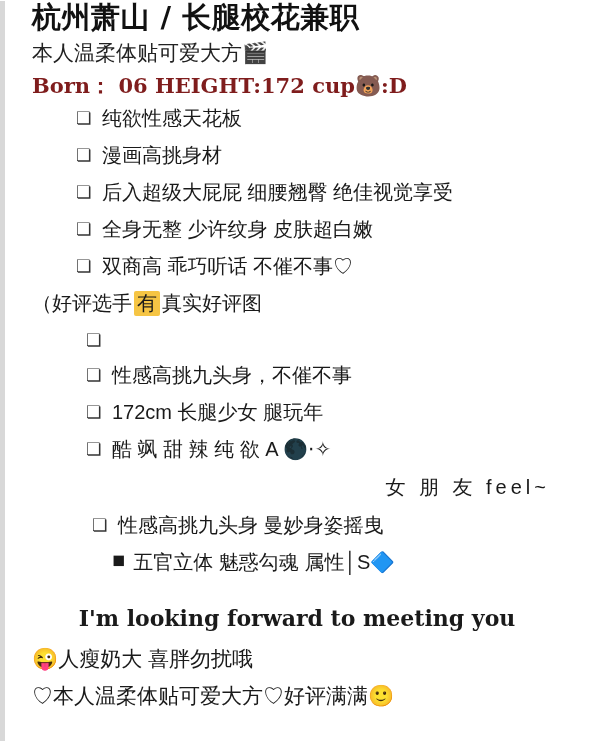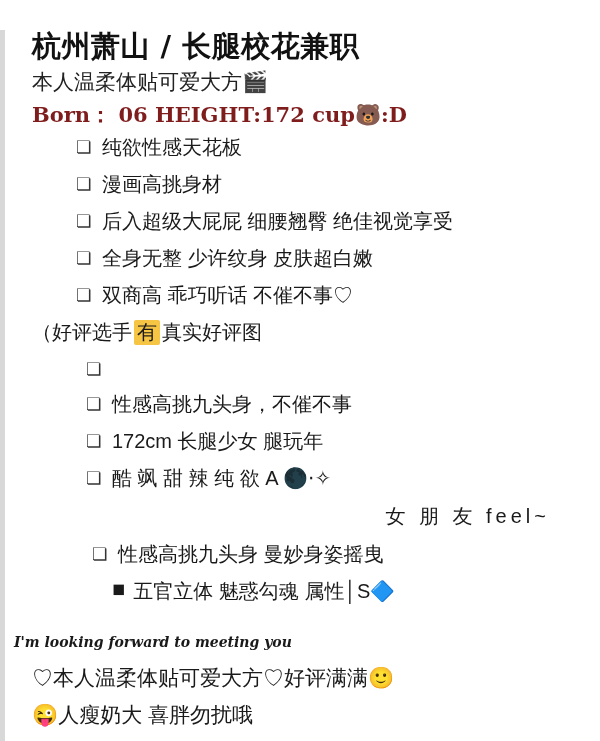--- a/index.html
+++ b/index.html
@@ -30,21 +30,21 @@
     height: 741px;
     background: #d8d8d8;
   }
 
   .title {
     font-family: "DejaVu Sans", sans-serif;
     font-weight: bold;
     font-size: 29px;
     letter-spacing: 0.5px;
     line-height: 1.15;
-    margin: 30px 0 6px 18px;
+    margin: 1px 0 6px 18px;
     color: #111;
     white-space: nowrap;
   }
 
   .subline {
     font-size: 21px;
     line-height: 1.2;
     margin: 6px 0 4px 18px;
     color: #222;
     white-space: nowrap;
@@ -106,24 +106,23 @@
   .center-line {
     text-align: right;
     font-size: 20px;
     letter-spacing: 4px;
     margin: 0 0 12px 0;
     padding-right: 40px;
   }
 
   .quote {
     font-family: "DejaVu Serif", serif;
-    font-style: italic;
     font-weight: bold;
-    font-size: 14px;
-    text-align: left;
+    font-size: 22px;
+    text-align: center;
     margin: 30px 0 14px 0;
     padding-right: 10px;
   }
 
   .foot-line {
     font-size: 21px;
     line-height: 1.3;
     margin: 0 0 10px 18px;
     white-space: nowrap;
   }
@@ -204,16 +203,16 @@
     </li>
     <li class="item indent-4">
       <span class="sq">◼</span>
       <span class="txt">五官立体 魅惑勾魂 属性│S</span>
       <span class="diamond">🔷</span>
     </li>
   </ul>
 
   <div class="quote">I'm looking forward to meeting you</div>
 
+  <div class="foot-line">😜人瘦奶大 喜胖勿扰哦</div>
   <div class="foot-line">♡本人温柔体贴可爱大方♡好评满满🙂</div>
-  <div class="foot-line">😜人瘦奶大 喜胖勿扰哦</div>
 
 </div>
 
 </body></html>

